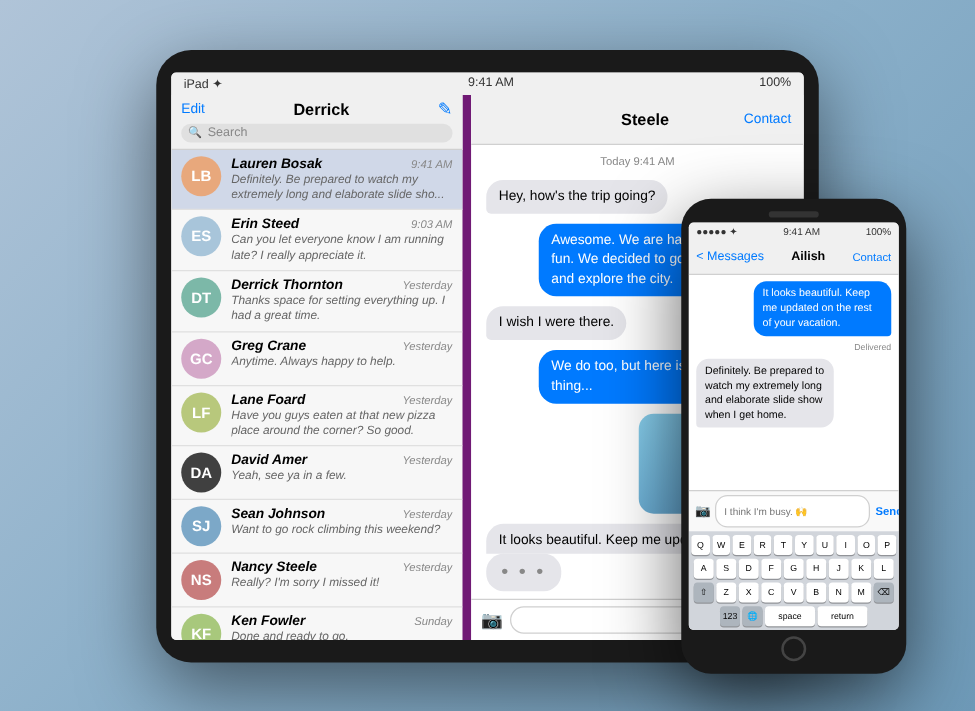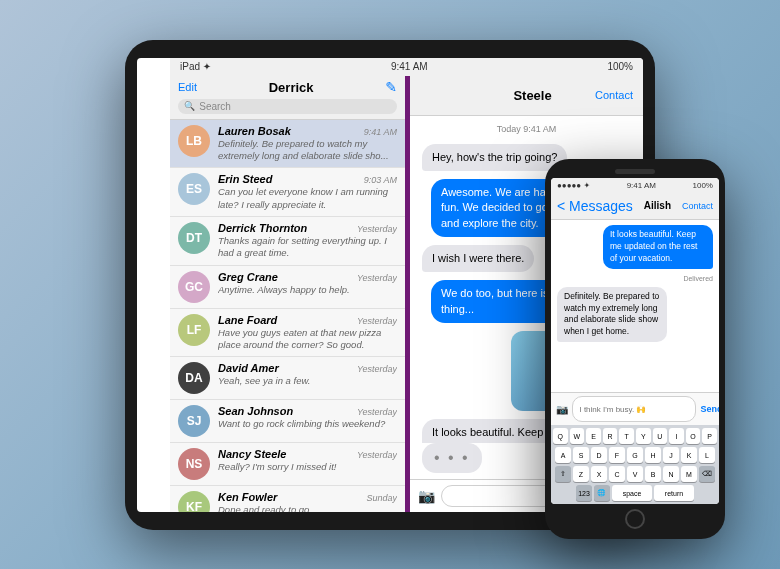--- a/index.html
+++ b/index.html
@@ -26,42 +26,41 @@
       display: flex;
       flex-direction: column;
     }
     .ipad-screen {
       flex: 1;
       background: #fff;
       border-radius: 4px;
       overflow: hidden;
       display: flex;
       flex-direction: column;
-      padding-left: 33px;
     }
     .ipad-status-bar {
       display: flex;
       justify-content: space-between;
       align-items: center;
       padding: 2px 10px;
       background: #f0f0f0;
       font-size: 10px;
       color: #333;
       height: 18px;
     }
     .ipad-content {
       flex: 1;
       display: flex;
       overflow: hidden;
     }
 
     
     .sidebar {
       width: 240px;
-      border-right: 5px solid #701a75;
+      border-right: 7px solid #701a75;
       display: flex;
       flex-direction: column;
       background: #f7f7f7;
     }
     .sidebar-header {
       background: #f0f0f0;
       border-bottom: 1px solid #d0d0d0;
       padding: 4px 8px 5px;
     }
     .sidebar-title-row {
@@ -337,21 +336,21 @@
       background: #f0f0f0;
       border-bottom: 1px solid #d0d0d0;
       display: flex;
       align-items: center;
       justify-content: space-between;
       padding: 3px 6px;
       height: 28px;
     }
     .iphone-back-btn {
       color: #007aff;
-      font-size: 14px;
+      font-size: 10px;
       display: flex;
       align-items: center;
       gap: 2px;
     }
     .iphone-nav-title {
       font-size: 10px;
       font-weight: 600;
     }
     .iphone-contact-btn {
       color: #007aff;
@@ -516,21 +515,21 @@
       <div class="msg-preview">Can you let everyone know I am running late? I really appreciate it.</div>
     </div>
   </div>
             <div class="msg-item">
     <div class="avatar av-dt">DT</div>
     <div class="msg-body">
       <div class="msg-top">
         <span class="msg-name">Derrick Thornton</span>
         <span class="msg-time">Yesterday</span>
       </div>
-      <div class="msg-preview">Thanks again for setting everything up. I had a great time.</div>
+      <div class="msg-preview">Thanks space for setting everything up. I had a great time.</div>
     </div>
   </div>
             <div class="msg-item">
     <div class="avatar av-gc">GC</div>
     <div class="msg-body">
       <div class="msg-top">
         <span class="msg-name">Greg Crane</span>
         <span class="msg-time">Yesterday</span>
       </div>
       <div class="msg-preview">Anytime. Always happy to help.</div>

